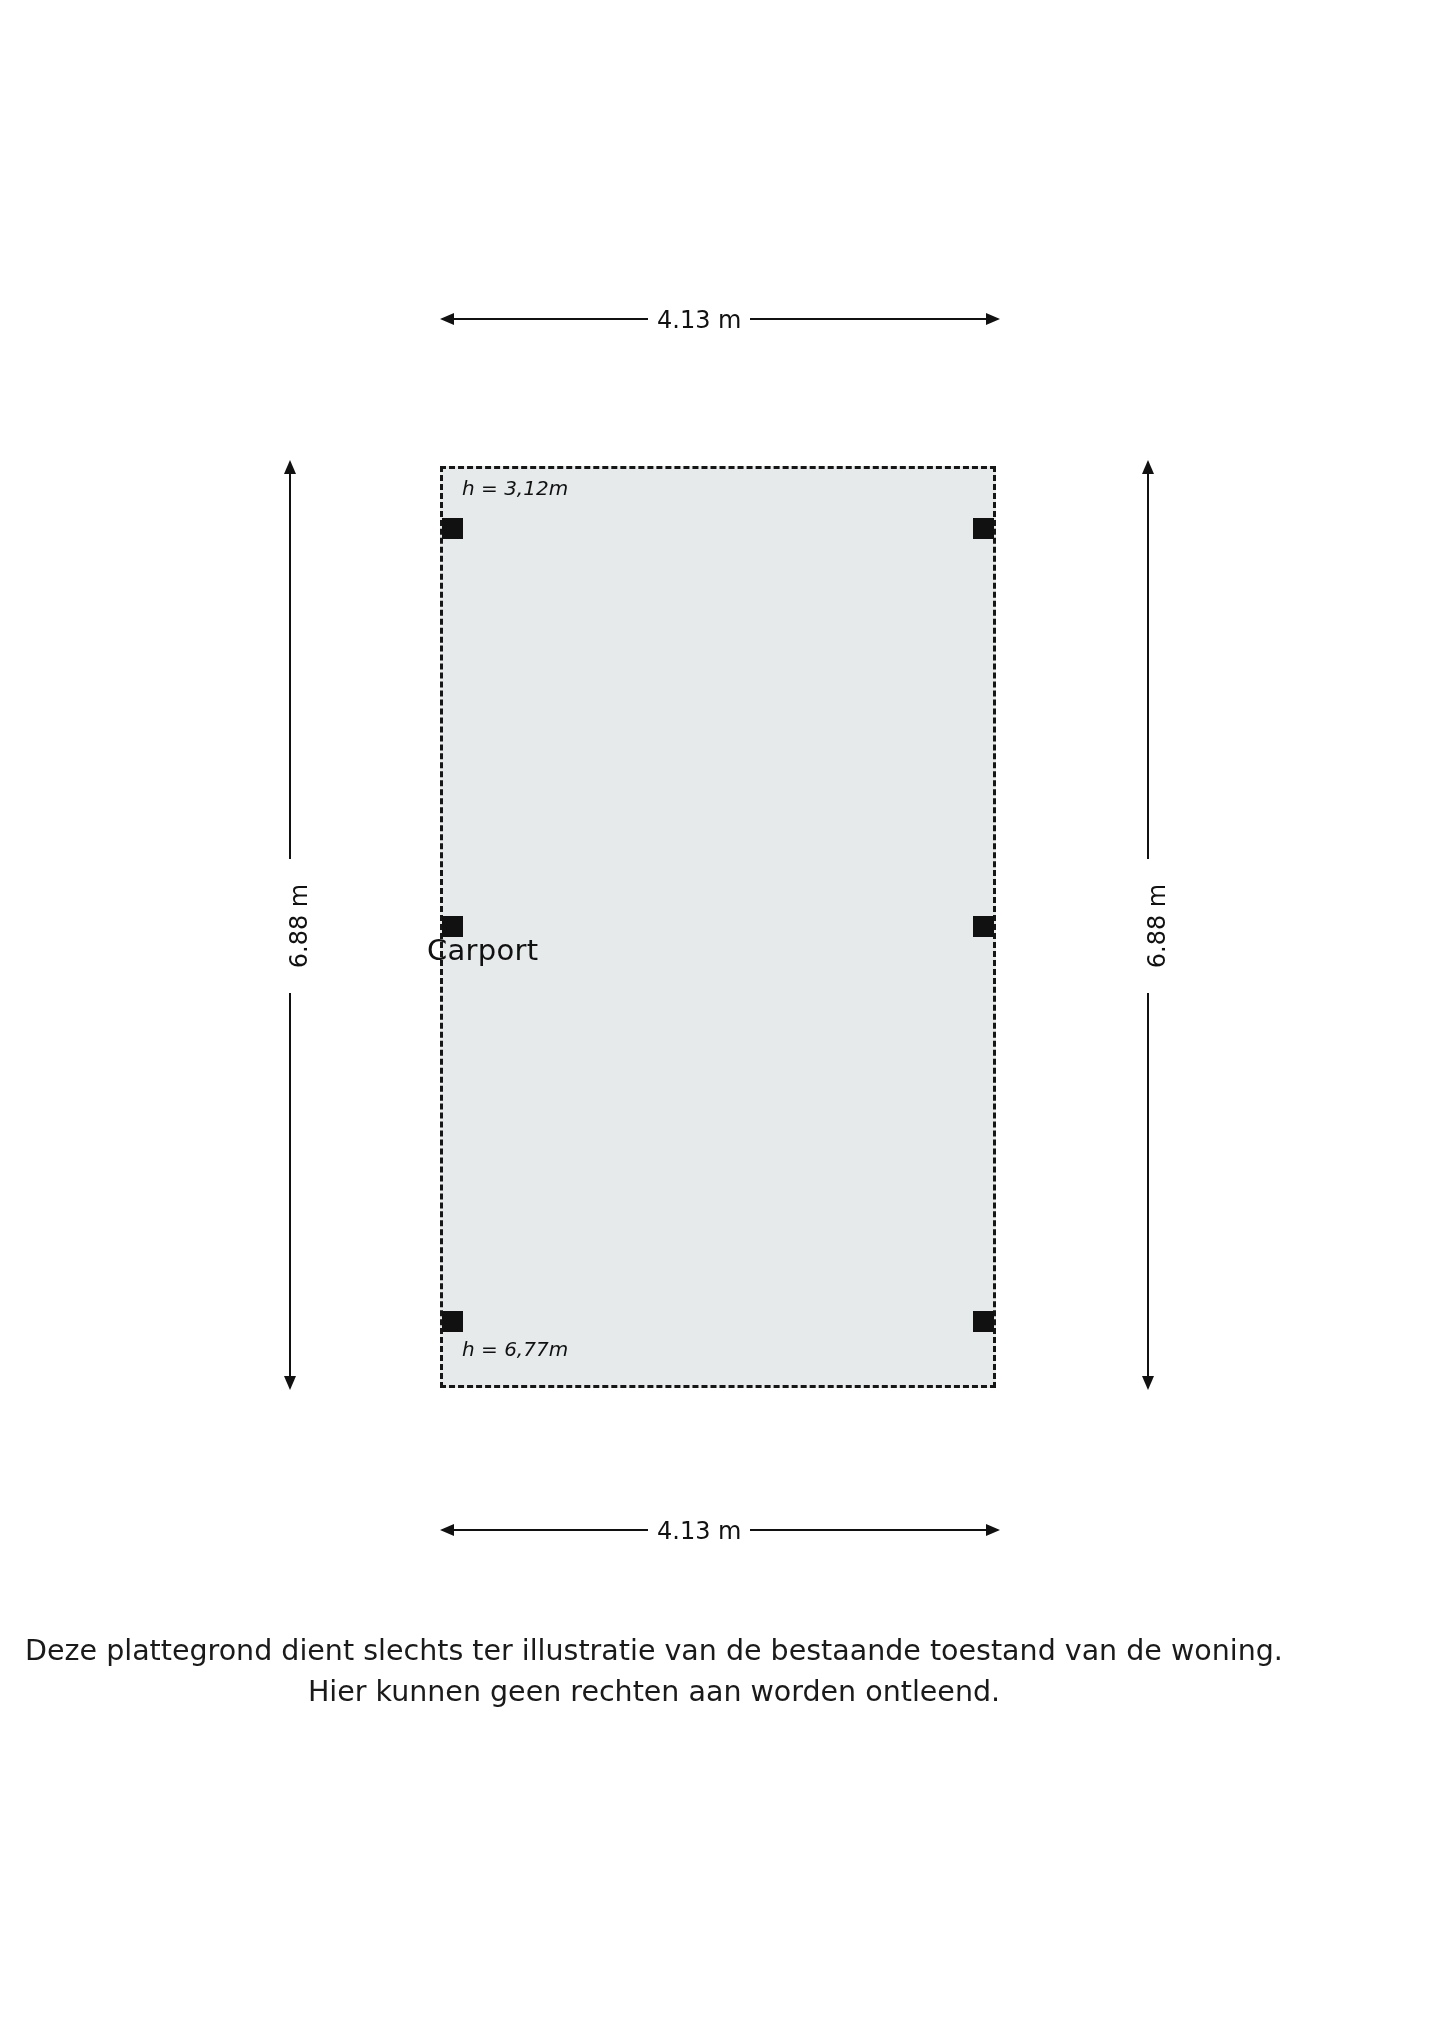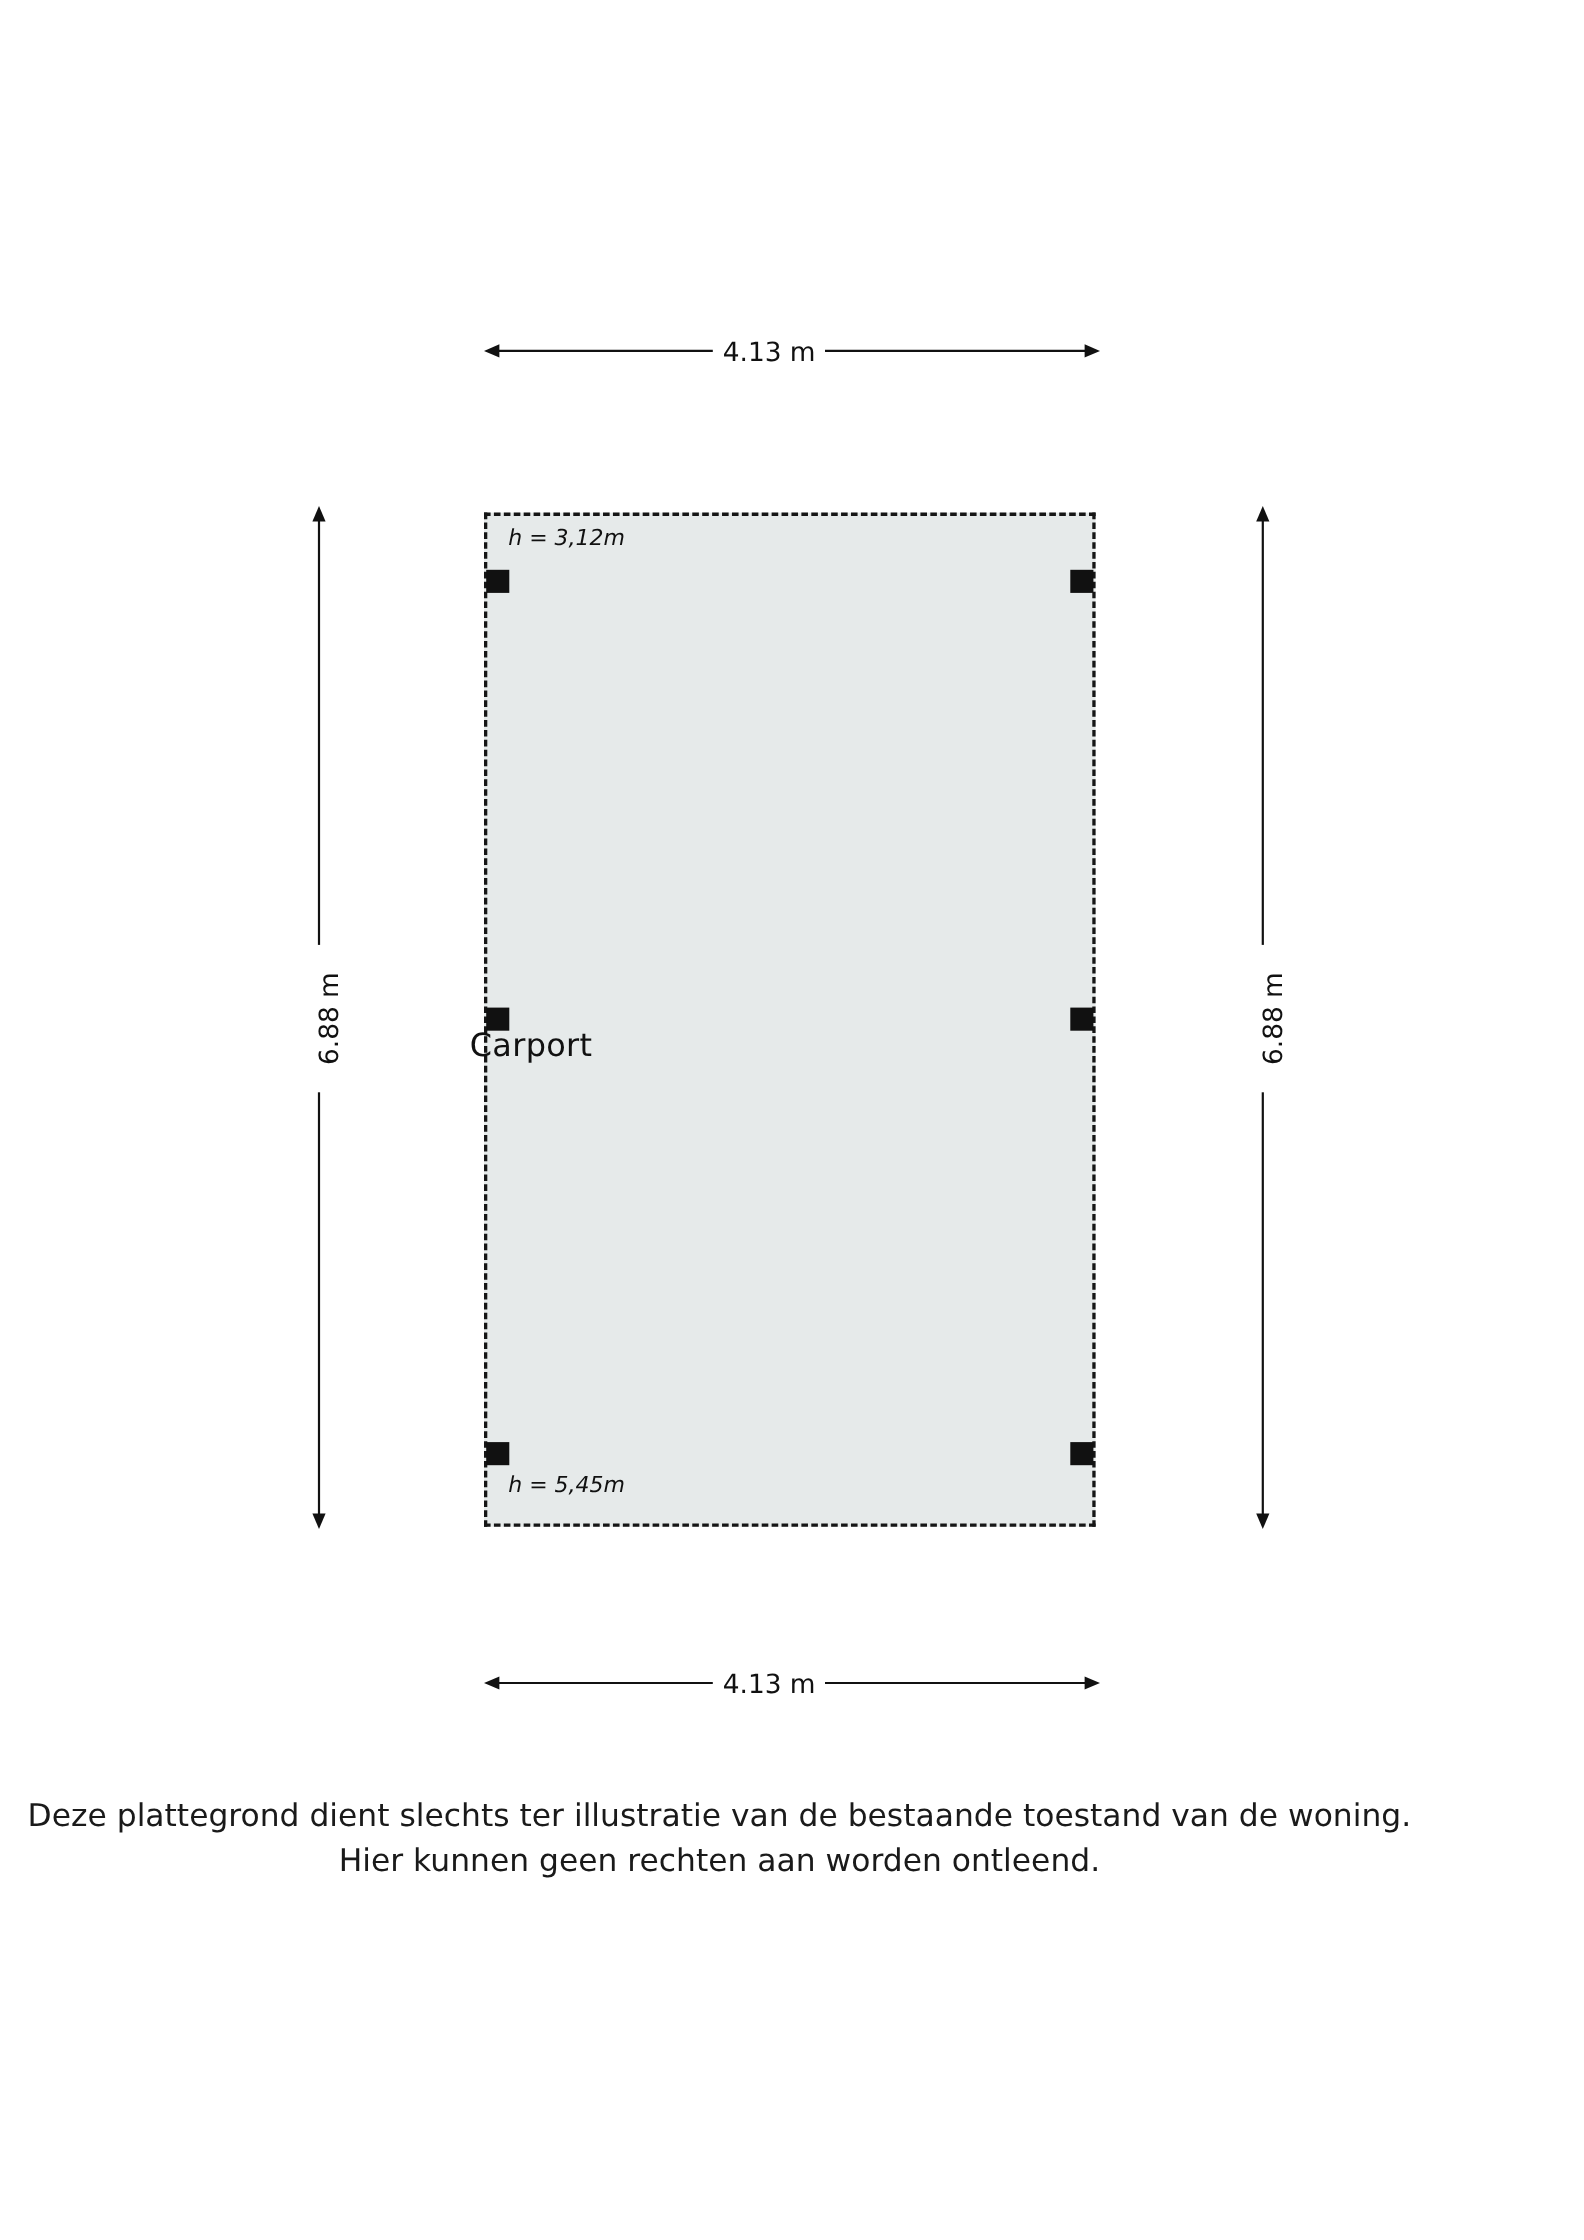--- a/index.html
+++ b/index.html
@@ -102,21 +102,21 @@
 </head>
 <body>
 
 <div class="floorplan">
 
   <div class="room"></div>
 
   <div class="room-label">Carport</div>
 
   <div class="h-note top">h = 3,12m</div>
-  <div class="h-note bottom">h = 5,45m</div>
+  <div class="h-note bottom">h = 6,77m</div>
 
   <div class="column" style="left:442px; top:518px;"></div>
   <div class="column" style="left:442px; top:916px;"></div>
   <div class="column" style="left:442px; top:1311px;"></div>
 
   <div class="column" style="left:973px; top:518px;"></div>
   <div class="column" style="left:973px; top:916px;"></div>
   <div class="column" style="left:973px; top:1311px;"></div>
 
   <div class="dim" style="left:440px; top:307px;">

